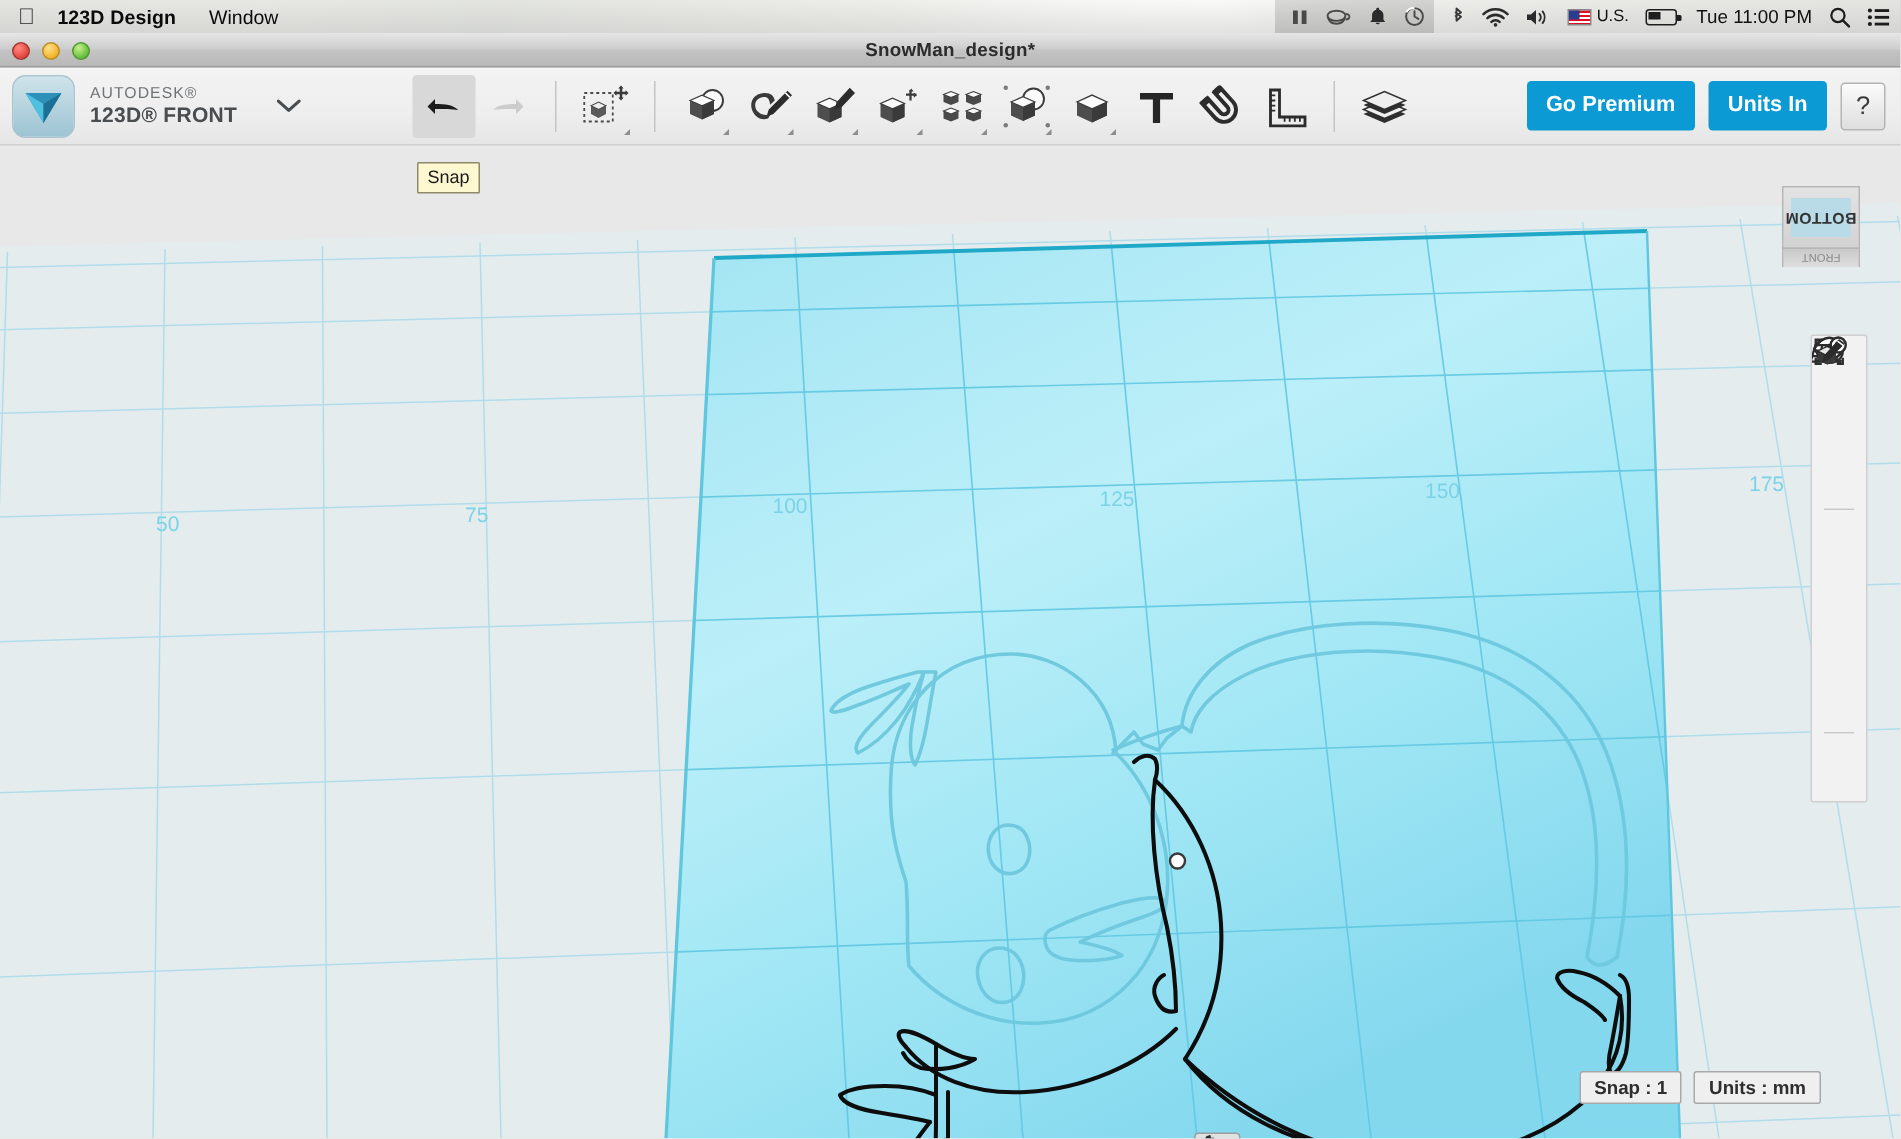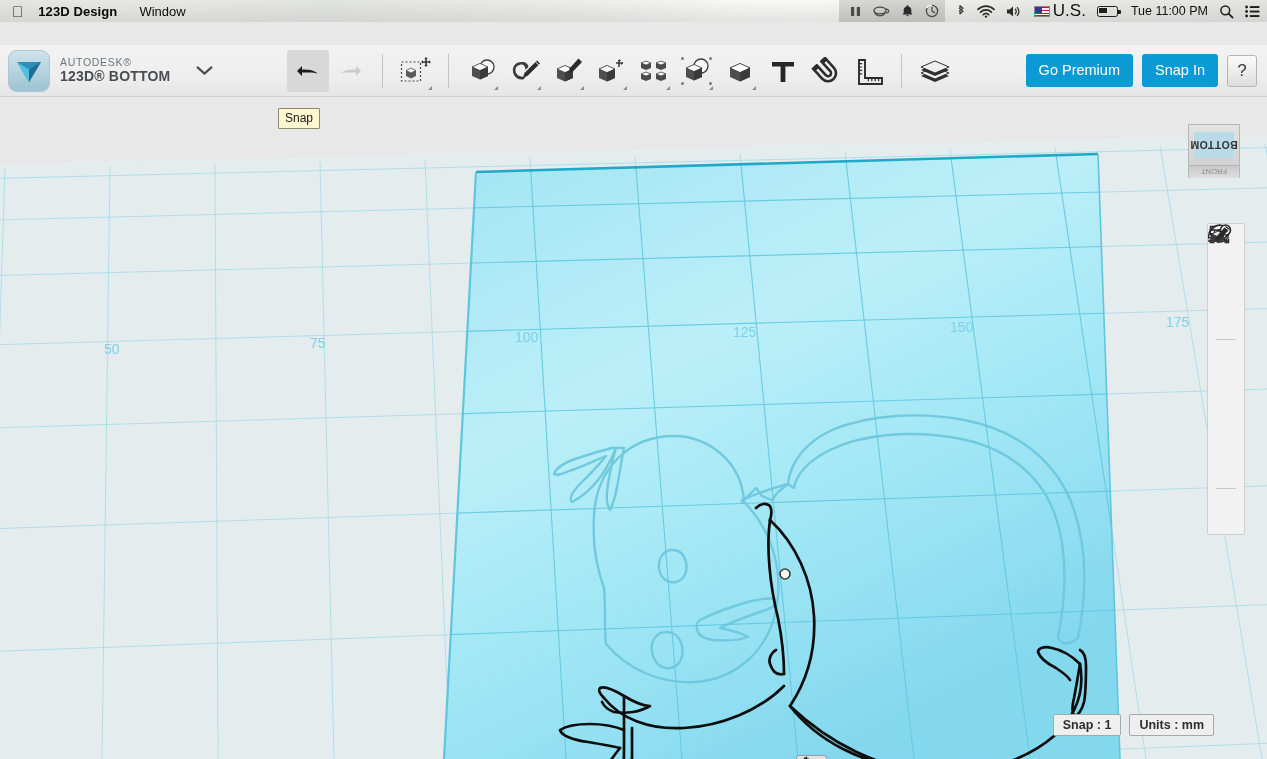--- a/index.html
+++ b/index.html
@@ -44,21 +44,21 @@
   .mb-shaded .mb-ico:first-child { margin-left: 4px; }
   .mb-time { margin-left: 13px; font-size: 12.5px; color: #111; }
   .mb-flag {
     width: 16px; height: 11px; margin-right: 3px; position: relative;
     background: repeating-linear-gradient(to bottom, #d12 0 1.4px, #fff 1.4px 2.8px);
     border: .5px solid #888;
   }
   .mb-flag::after {
     content:''; position:absolute; left:0; top:0; width:7px; height:6px; background:#2b3d8f;
   }
-  .mb-us { font-size: 17px; color: #111; }
+  .mb-us { font-size: 11px; color: #111; }
   .mb-batt {
     width: 21px; height: 11px; border: 1.4px solid #1e1e1e; border-radius: 2.5px;
     position: relative; display:inline-block;
   }
   .mb-batt::after {
     content:''; position:absolute; right:-4px; top:3px; width:2.4px; height:4px;
     background:#1e1e1e; border-radius:0 1px 1px 0;
   }
   .mb-batt i { position:absolute; left:1.4px; top:1.4px; width:8px; height:5.6px; background:#1e1e1e; display:block;}
 
@@ -113,21 +113,21 @@
   .tb-item .handles span {
     position: absolute; width: 3px; height: 3px; background: #7b7b7b; border-radius: 50%;
   }
   .tb-item .handles span:nth-child(1){ left: 6px; top: 11px; }
   .tb-item .handles span:nth-child(2){ right: 6px; top: 11px; }
   .tb-item .handles span:nth-child(3){ left: 6px; bottom: 11px; }
   .tb-item .handles span:nth-child(4){ right: 6px; bottom: 11px; }
 
   .tb-right { margin-left: auto; display: flex; align-items: center; padding-right: 10px; }
   .btn-blue {
-    background: #0c9ad4; color: #fff; font-weight: normal; font-size: 14.5px;
+    background: #0c9ad4; color: #fff; font-weight: bold; font-size: 14.5px;
     border: none; border-radius: 3px; padding: 9px 13px; margin-left: 9px;
     line-height: 1; cursor: pointer;
   }
   .btn-help {
     margin-left: 9px; width: 30px; height: 32px; border-radius: 3px;
     background: linear-gradient(to bottom, #fbfbfb, #dedede);
     border: 1px solid #b4b4b4; color: #3b3b3b; font-size: 17px;
     display:flex; align-items:center; justify-content:center; cursor:pointer;
   }
 
@@ -283,34 +283,42 @@
                 <rect x="4.8" y="1.1" width="9.6" height="1.9"></rect>
                 <rect x="4.8" y="5.6" width="9.6" height="1.9"></rect>
                 <rect x="4.8" y="10.1" width="9.6" height="1.9"></rect>
               </g>
             </svg>
         </span>
       </div>
     </div>
   </div>
 
+  <div class="titlebar">
+    <div class="traffic">
+      <span class="tl red"></span>
+      <span class="tl yel"></span>
+      <span class="tl grn"></span>
+    </div>
+    <span class="win-title">SnowMan_design*</span>
+  </div>
 
   <div class="toolbar">
 
     <div class="brand">
       <div class="brand-logo">
         <svg width="30" height="30" viewBox="0 0 30 30">
           <path d="M3 6 L27 6 L15 26 Z" fill="#2e8fb8"></path>
           <path d="M3 6 L15 13.4 L15 26 Z" fill="#4fc0e0"></path>
           <path d="M15 13.4 L27 6 L15 26 Z" fill="#1d6f95"></path>
         </svg>
       </div>
       <div class="brand-txt">
         <div class="brand-top">AUTODESK®</div>
-        <div class="brand-bot">123D® BOTTOM</div>
+        <div class="brand-bot">123D® FRONT</div>
       </div>
       <div class="brand-caret">
         <svg width="17" height="11" viewBox="0 0 17 11">
             <path d="M1.6 2.4L8.5 8.6 15.4 2.4" fill="none" stroke="#4a4d50" stroke-width="2.1" stroke-linecap="round" stroke-linejoin="round"></path>
           </svg>
       </div>
     </div>
 
     <div class="tb-gap"></div>
 
@@ -458,21 +466,21 @@
           <path d="M4 19 L18 13 L32 19 L18 25 Z" fill="#2f2f2f"></path>
           <path d="M4 16 L18 10 L32 16 L18 22 Z" fill="#efefef" stroke="#2f2f2f" stroke-width="1"></path>
           <path d="M4 13 L18 7 L32 13 L18 19 Z" fill="#2f2f2f"></path>
           <path d="M4 10 L18 4 L32 10 L18 16 Z" fill="#efefef" stroke="#2f2f2f" stroke-width="1"></path>
         </g>
       </svg>
     </div>
 
     <div class="tb-right">
       <button class="btn-blue">Go Premium</button>
-      <button class="btn-blue">Snap In</button>
+      <button class="btn-blue">Units In</button>
       <button class="btn-help">?</button>
     </div>
   </div>
 
   <div class="tooltip">Snap</div>
 
   <div class="canvas">
     <svg width="1267" height="649" viewBox="0 0 1267 649">
       <defs>
         <linearGradient id="planeGrad" x1="0" y1="0" x2="0.55" y2="1">

